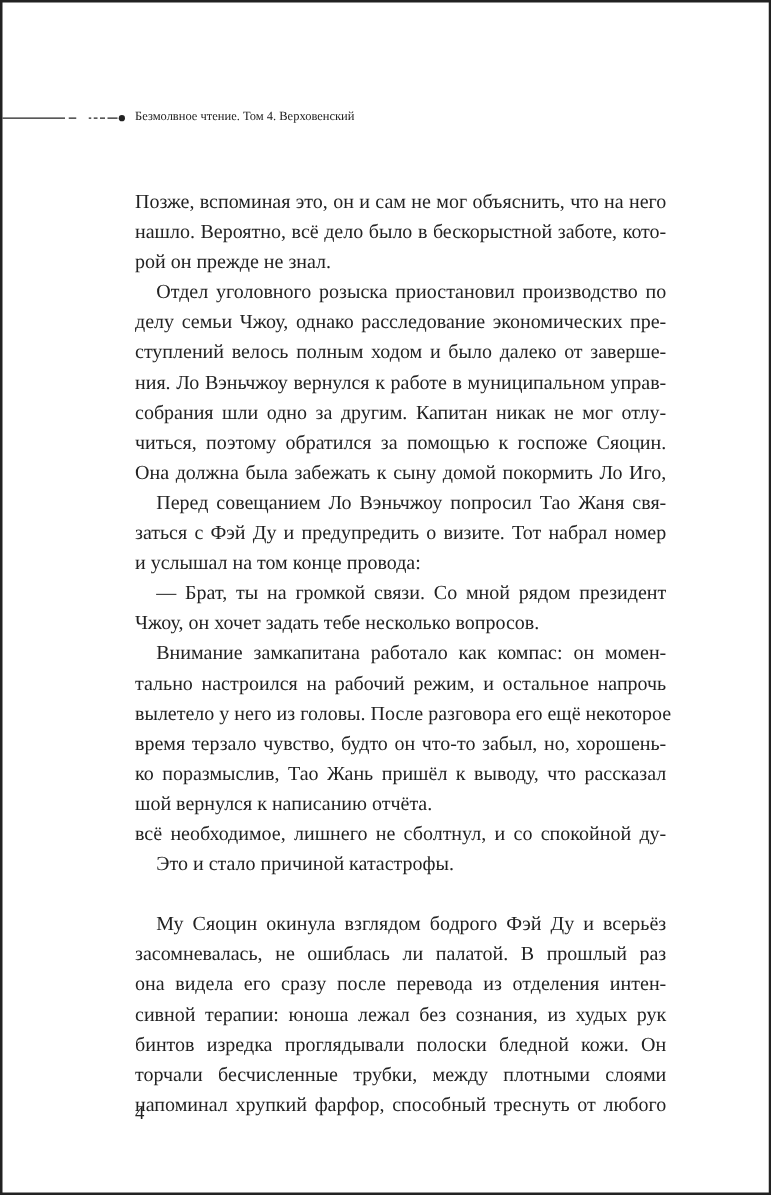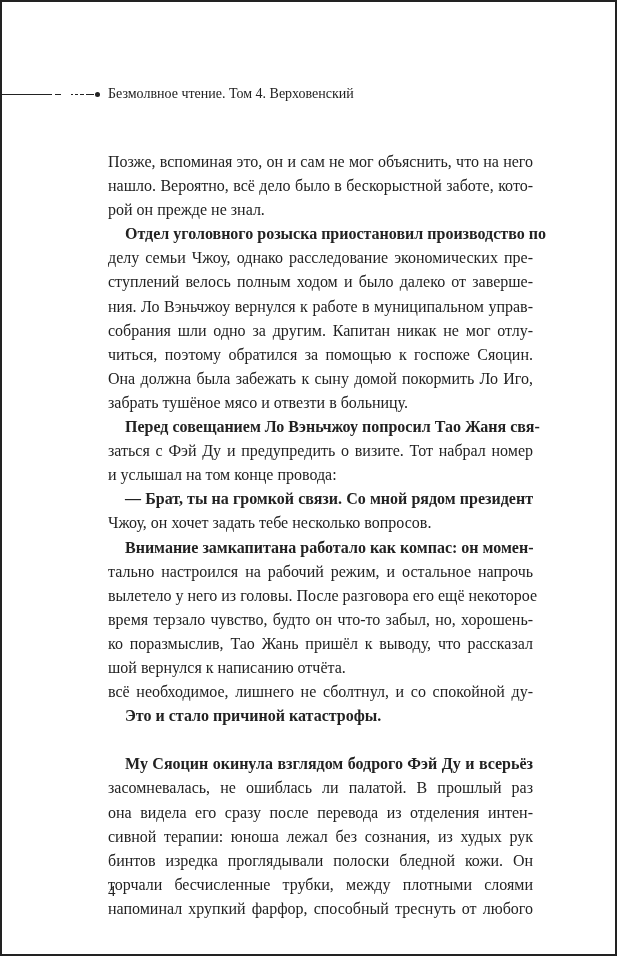--- a/index.html
+++ b/index.html
@@ -50,21 +50,21 @@
     }
     .rule-dot {
       width: 5px;
       height: 5px;
       border-radius: 50%;
       background: #222222;
       margin-left: 1px;
     }
     .running-title {
       margin-left: 8px;
-      font-size: 14px;
+      font-size: 10px;
       line-height: 16px;
       color: #222222;
       white-space: nowrap;
     }
     .text-block {
       position: absolute;
       left: 106px;
       top: 148px;
       width: 425px;
       font-size: 16px;
@@ -75,21 +75,20 @@
       white-space: nowrap;
       text-align: justify;
       text-align-last: justify;
       height: 24.1px;
     }
     .line.last {
       text-align-last: left;
     }
     .line.indent {
       padding-left: 17px;
-      font-weight: bold;
     }
     .blank {
       display: block;
       height: 24.1px;
     }
     .folio {
       position: absolute;
       left: 106px;
       top: 880px;
       font-size: 15px;
@@ -124,21 +123,20 @@
     <span class="line">Позже, вспоминая это, он и сам не мог объяснить, что на него</span>
     <span class="line">нашло. Вероятно, всё дело было в бескорыстной заботе, кото-</span>
     <span class="line last">рой он прежде не знал.</span>
     <span class="line indent">Отдел уголовного розыска приостановил производство по</span>
     <span class="line">делу семьи Чжоу, однако расследование экономических пре-</span>
     <span class="line">ступлений велось полным ходом и было далеко от заверше-</span>
     <span class="line">ния. Ло Вэньчжоу вернулся к работе в муниципальном управ-</span>
     <span class="line">собрания шли одно за другим. Капитан никак не мог отлу-</span>
     <span class="line">читься, поэтому обратился за помощью к госпоже Сяоцин.</span>
     <span class="line">Она должна была забежать к сыну домой покормить Ло Иго,</span>
-    <span class="line last">забрать тушёное мясо и отвезти в больницу.</span>
     <span class="line indent">Перед совещанием Ло Вэньчжоу попросил Тао Жаня свя-</span>
     <span class="line">заться с Фэй Ду и предупредить о визите. Тот набрал номер</span>
     <span class="line last">и услышал на том конце провода:</span>
     <span class="line indent">— Брат, ты на громкой связи. Со мной рядом президент</span>
     <span class="line last">Чжоу, он хочет задать тебе несколько вопросов.</span>
     <span class="line indent">Внимание замкапитана работало как компас: он момен-</span>
     <span class="line">тально настроился на рабочий режим, и остальное напрочь</span>
     <span class="line">вылетело у него из головы. После разговора его ещё некоторое</span>
     <span class="line">время терзало чувство, будто он что-то забыл, но, хорошень-</span>
     <span class="line">ко поразмыслив, Тао Жань пришёл к выводу, что рассказал</span>

